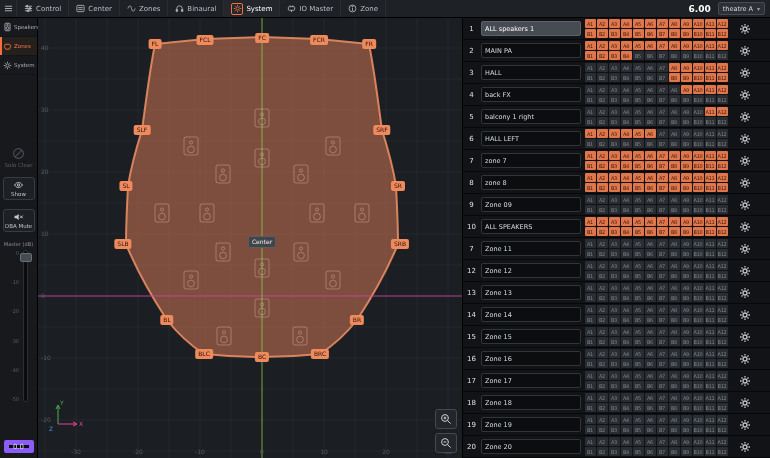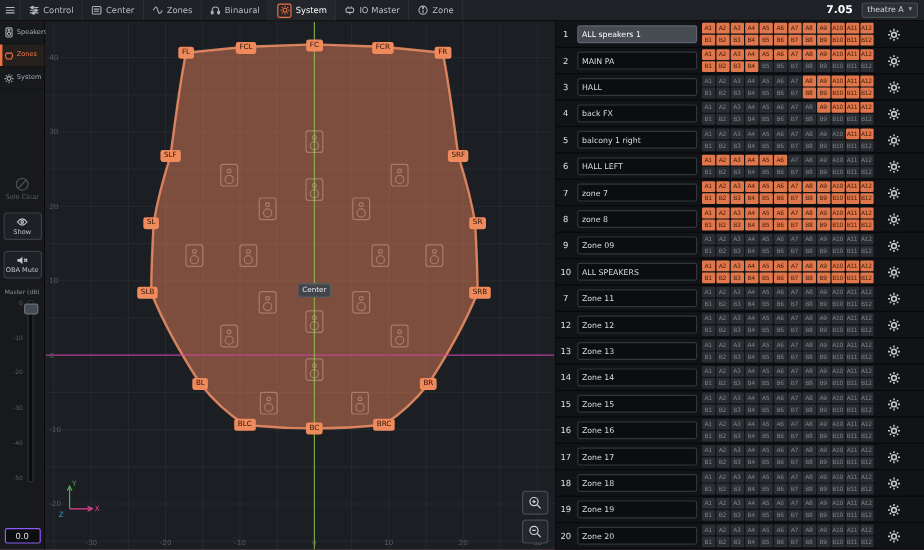--- a/index.html
+++ b/index.html
@@ -10,21 +10,21 @@
 
 .topbar{position:absolute;top:0;left:0;right:0;height:18px;background:#1e2126;border-bottom:1px solid #000;display:flex;align-items:stretch;z-index:20}
 .menu-btn{width:17px;display:flex;align-items:center;justify-content:center;border-right:1px solid #2a2e33;cursor:pointer}
 .tabs{display:flex}
 .tab{display:flex;align-items:center;gap:3px;padding:0 7px;border-right:1px solid #2a2e33;font-size:7px;color:#b9bec4;cursor:pointer}
 .tab .tab-icon{display:flex;color:#aeb3b8}
 .tab.active{background:#23262b;color:#fff}
 .tab.active .tab-icon{color:#f0703f;border:1px solid #f0703f;border-radius:2px;padding:0.5px}
 .top-right{margin-left:auto;display:flex;align-items:center;gap:7px;padding-right:5px}
 .top-value{font-size:9px;font-weight:bold;color:#fff}
-.preset{display:flex;gap:4px;background:#2d3036;border:1px solid #474c52;border-radius:2px;font-size:6.5px;color:#d8dbde;padding:1px 4px;height:13px;cursor:pointer}
+.preset{display:flex;align-items:center;gap:4px;background:#2d3036;border:1px solid #474c52;border-radius:2px;font-size:6.5px;color:#d8dbde;padding:1px 4px;height:13px;cursor:pointer}
 .caret{font-size:6px;color:#9aa0a6}
 
 
 .main{position:absolute;top:18px;left:0;width:770px;height:440px;display:flex}
 
 
 .sidebar{width:38px;background:#17191d;border-right:1px solid #000;display:flex;flex-direction:column;align-items:center;flex:none}
 .side-items{width:100%}
 .side-item{width:100%;height:19px;display:flex;align-items:center;gap:2px;padding-left:3px;font-size:5.5px;color:#a9aeb4;border-bottom:1px solid #121418;cursor:pointer}
 .side-item .si-icon{display:flex;color:#a9aeb4}
@@ -32,21 +32,21 @@
 .side-item.active .si-icon{color:#f0703f}
 .solo{margin-top:72px;display:flex;flex-direction:column;align-items:center;gap:2px;color:#585d63;font-size:5.5px;text-align:center;width:32px;cursor:pointer}
 .solo svg{color:#4a4f55}
 .sq-btn{margin-top:9px;width:32px;border:1px solid #383d43;border-radius:3px;background:#1d2024;display:flex;flex-direction:column;align-items:center;padding:2px 0;gap:1px;font-size:5.5px;color:#c2c7cc;cursor:pointer;text-align:center}
 .sq-btn svg{color:#c2c7cc}
 .master-label{margin-top:9px;font-size:5px;color:#8a8f94}
 .fader{margin-top:3px;display:flex;height:152px}
 .fader-ticks{display:flex;flex-direction:column;justify-content:space-between;height:152px;font-size:5px;color:#595f66;text-align:right;width:12px;padding-right:2px}
 .ftrack{width:5px;height:152px;background:#0b0c0e;border:1px solid #2b2f34;border-radius:2px;position:relative;margin-left:2px;cursor:pointer}
 .fhandle{position:absolute;left:-4px;top:2px;width:12px;height:9px;background:#454b53;border:1px solid #6a7078;border-radius:2px;cursor:grab}
-.master-value{margin-top:auto;margin-bottom:5px;width:30px;height:13px;background:#0b0d0f;border:1px solid #8b5cf6;border-radius:2px;color:#dde0e3;font-size:7px;display:flex;align-items:center;justify-content:center}
+.master-value{margin-top:auto;margin-bottom:5px;width:30px;height:13px;background:#0b0d0f;border:5px solid #8b5cf6;border-radius:2px;color:#dde0e3;font-size:7px;display:flex;align-items:center;justify-content:center}
 
 
 .canvas{position:relative;width:424px;height:440px;background:#1b1e23;overflow:hidden;flex:none}
 .canvas svg.base{position:absolute;inset:0}
 .chip{position:absolute;transform:translate(-50%,-50%);background:#ef8a5c;color:#2b1207;font-size:6px;line-height:1;padding:2px 3px;border-radius:2px;white-space:nowrap;z-index:5;cursor:grab}
 .chip.center{background:rgba(62,67,75,0.92);color:#e8eaec;border:1px solid #585e66}
 .cv-toolbar{position:absolute;top:4px;right:3px;display:flex;gap:5px;z-index:6}
 .cvbtn{height:21px;background:#1d2024;border:1px solid #3c4046;border-radius:3px;display:flex;align-items:center;justify-content:center;gap:3px;color:#fff;font-size:9px;padding:0 6px;cursor:pointer}
 .zoomers{position:absolute;right:5px;bottom:5px;display:flex;flex-direction:column;gap:4px;z-index:6}
 .zbtn{width:22px;height:20px;background:#23262b;border:1px solid #454a51;border-radius:3px;display:flex;align-items:center;justify-content:center;cursor:pointer}
@@ -135,21 +135,21 @@
             <svg width="9" height="9" viewBox="0 0 10 10" stroke="currentColor" fill="none">
               <circle cx="5" cy="5" r="3.8"></circle>
               <path d="M5 4.6v3"></path>
               <circle cx="5" cy="2.9" r=".5" fill="currentColor"></circle>
             </svg>
           </span>
           <span class="tab-label">Zone</span>
         </div>
       </div>
     <div class="top-right">
-      <span class="top-value">7.05</span>
+      <span class="top-value">6.00</span>
       <div class="preset">
         <span>theatre A</span>
         <span class="caret">▾</span>
       </div>
     </div>
   </div>
 
   <div class="main">
 
     <div class="sidebar">

